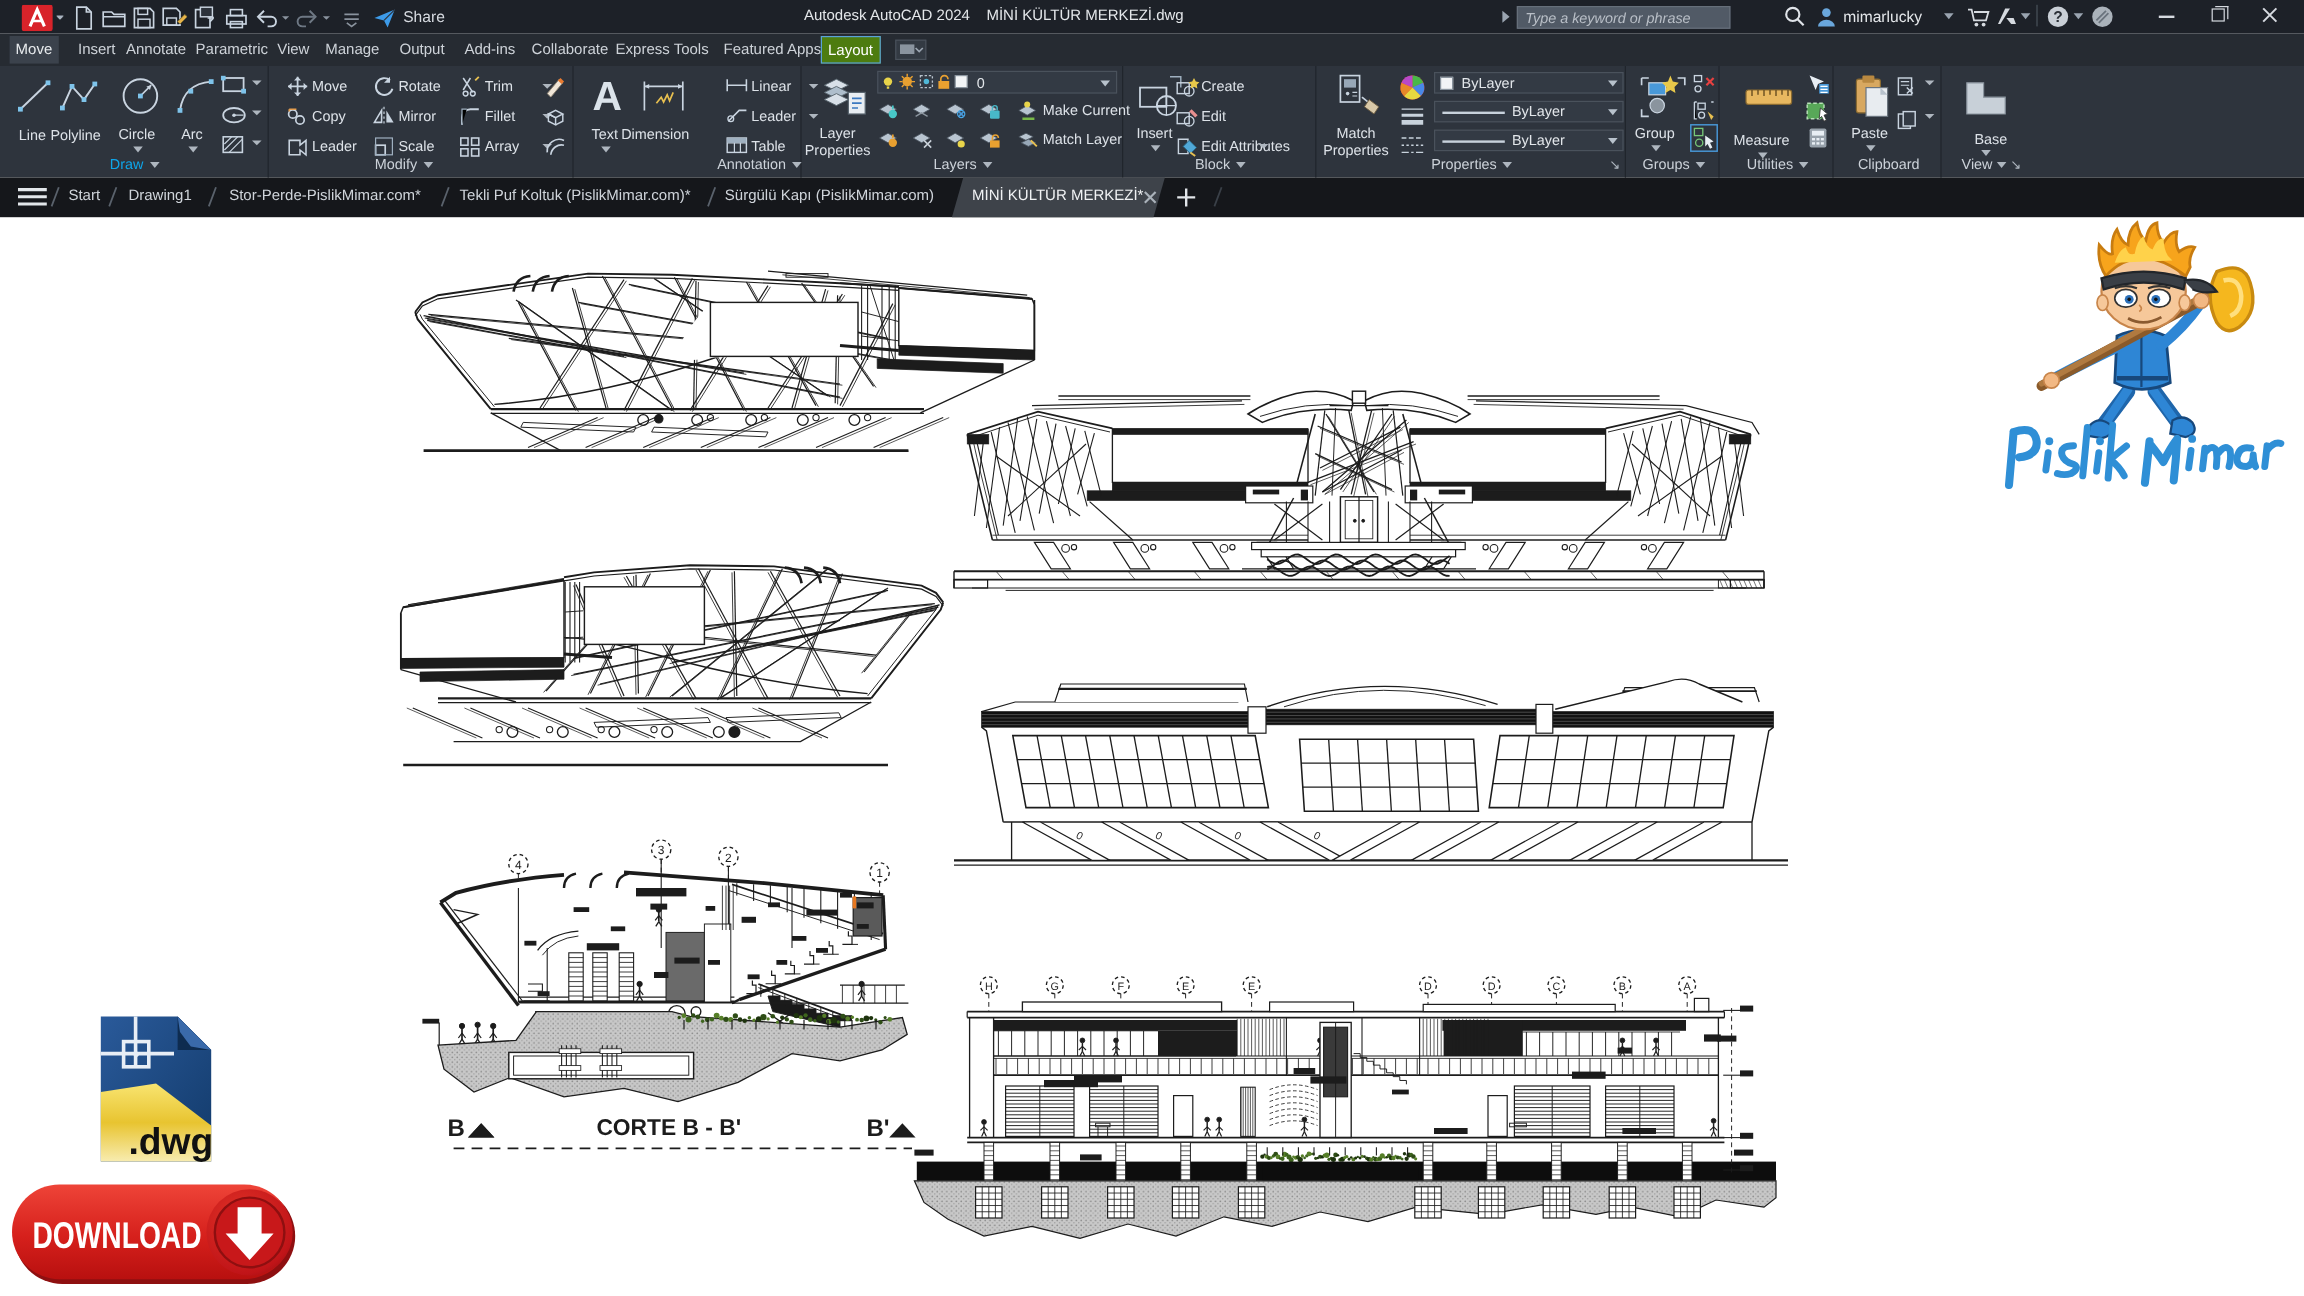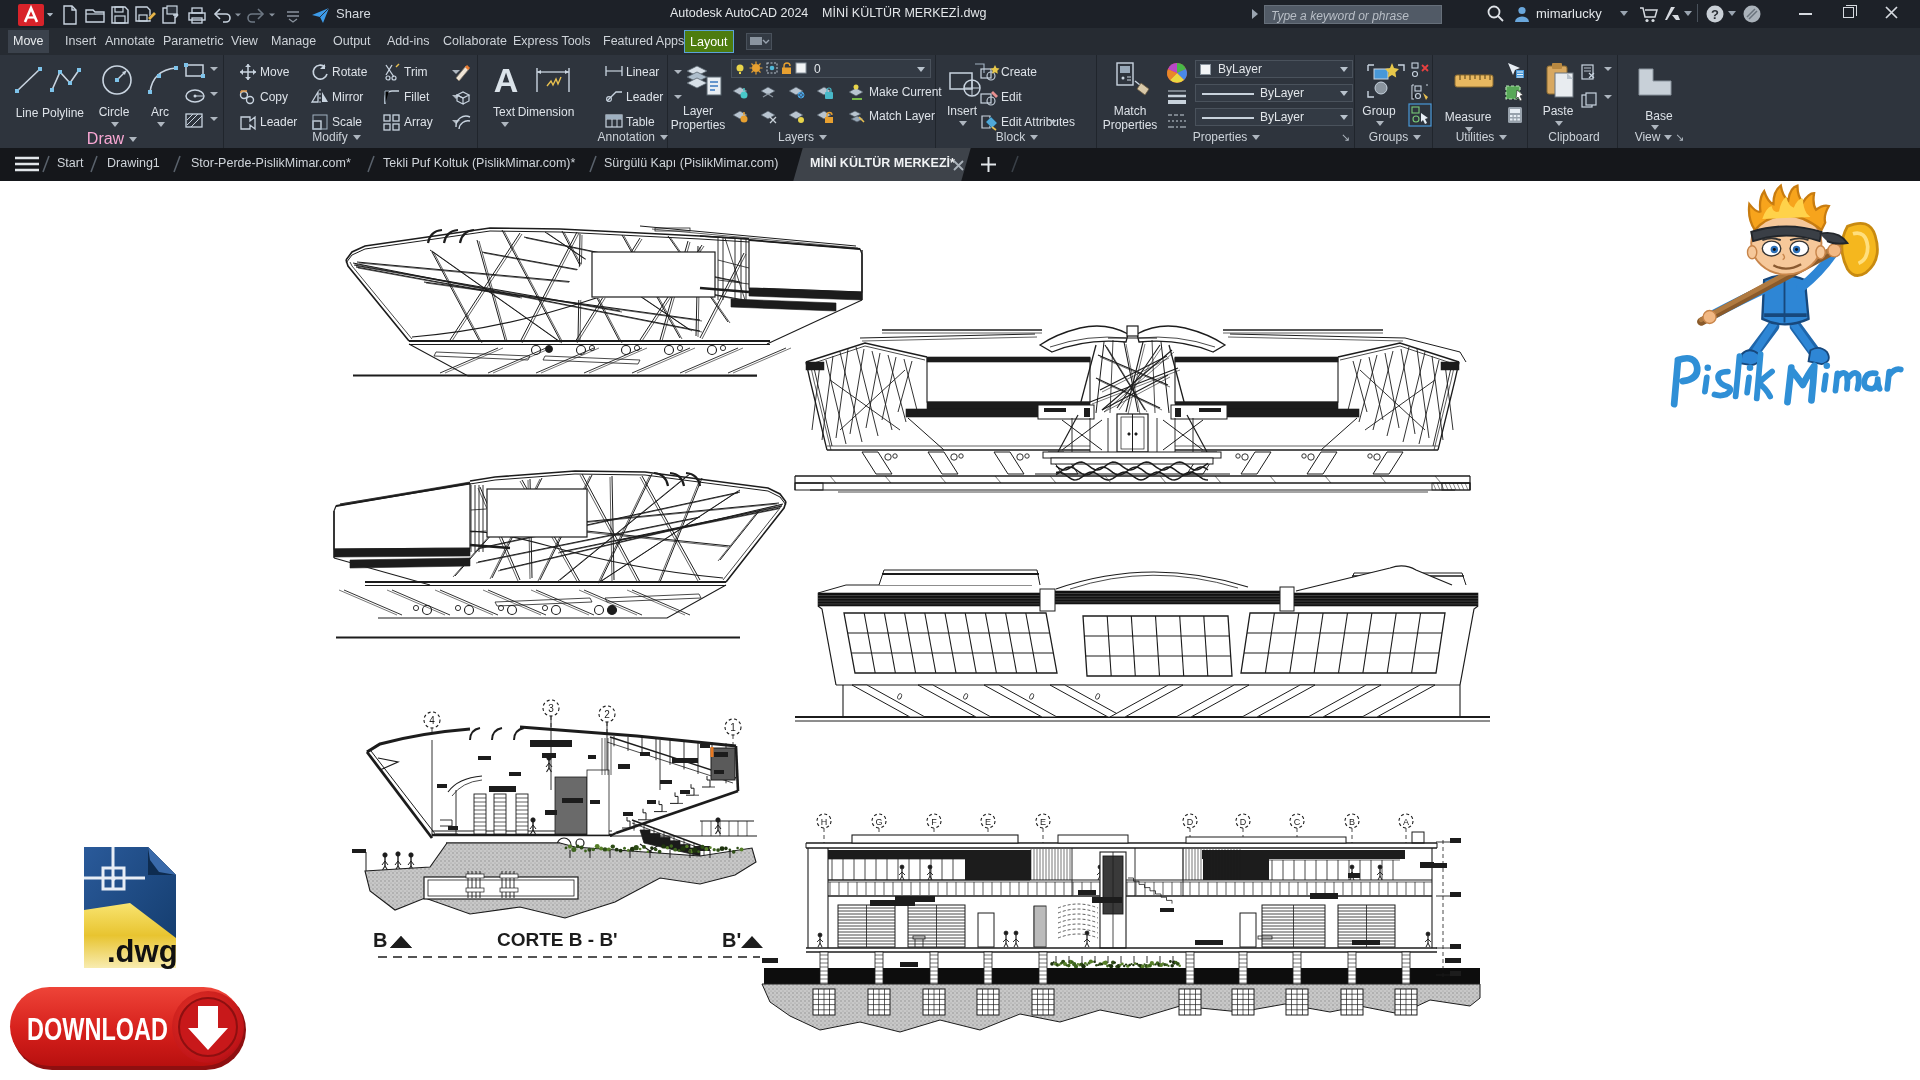--- a/index.html
+++ b/index.html
@@ -164,21 +164,21 @@
             <circle cx="11" cy="8" r="1.5" fill="#c9d4e0"></circle>
             <path d="M11 8 L19 8" stroke="#c9d4e0" stroke-width="1"></path>
           </svg></div>
         <div style="position:absolute;left:210px;top:37px;width:0;height:0;border-top:4px solid #aeb6bf;border-left:4px solid transparent;border-right:4px solid transparent"></div>
         <div style="position:absolute;left:184px;top:58px"><svg width="22" height="16" viewBox="0 0 22 16" style="">
             <rect x="2" y="1" width="16" height="13" fill="none" stroke="#c9d4e0" stroke-width="1.3"></rect>
             <path d="M3 12 L14 1 M7 14 L18 3 M3 7 L9 1" stroke="#c9d4e0" stroke-width="1"></path>
           </svg></div>
         <div style="position:absolute;left:210px;top:62px;width:0;height:0;border-top:4px solid #aeb6bf;border-left:4px solid transparent;border-right:4px solid transparent"></div>
       </div>
-      <div style="position:absolute;left:0px;top:75px;width:224px;height:18px;text-align:center;font-size:16px;color:#f9a8d4;">Draw<span style="display:inline-block;margin-left:5px;width:0;height:0;border-top:5px solid #aeb6bf;border-left:4px solid transparent;border-right:4px solid transparent;vertical-align:middle"></span></div>
+      <div style="position:absolute;left:0px;top:75px;width:224px;height:18px;text-align:center;font-size:12px;color:#0ea5e9;">Draw<span style="display:inline-block;margin-left:5px;width:0;height:0;border-top:5px solid #aeb6bf;border-left:4px solid transparent;border-right:4px solid transparent;vertical-align:middle"></span></div>
       <div style="position:absolute;left:225px;top:0;width:253px;height:93px;border-right:1px solid #20252c">
         <div style="position:absolute;left:13px;top:8px"><svg width="20" height="18" viewBox="0 0 20 18" style="">
             <path d="M10 1 L10 17 M2 9 L18 9" stroke="#c9d4e0" stroke-width="1.5"></path>
             <path d="M10 1 l-3 3 h6 z M10 17 l-3 -3 h6 z M2 9 l3 -3 v6 z M18 9 l-3 -3 v6 z" fill="#c9d4e0"></path>
           </svg></div>
         <span style="position:absolute;left:35px;top:10px;font-size:12px;color:#dde2e8;white-space:nowrap">Move</span>
         <div style="position:absolute;left:13px;top:33px"><svg width="20" height="18" viewBox="0 0 20 18" style="">
             <circle cx="6" cy="7" r="3.5" fill="none" stroke="#c9d4e0" stroke-width="1.4"></circle>
             <circle cx="12" cy="12" r="3.5" fill="none" stroke="#c9d4e0" stroke-width="1.4"></circle>
             <path d="M3 3 h6 M3 3 v2" stroke="#e8a050" stroke-width="1.3" fill="none"></path>
@@ -530,21 +530,21 @@
         </svg></div>
       <div style="position:absolute;left:588px;top:7px;width:10px;height:18px"><svg width="10" height="18" viewBox="0 0 10 18" style="">
           <path d="M8 1 L2 17" stroke="#5a626c" stroke-width="1.5"></path>
         </svg></div>
       <span style="position:absolute;left:57px;top:8px;font-size:12.5px;color:#cfd4da;white-space:nowrap">Start</span>
       <span style="position:absolute;left:107px;top:8px;font-size:12.5px;color:#cfd4da;white-space:nowrap">Drawing1</span>
       <span style="position:absolute;left:191px;top:8px;font-size:12.5px;color:#cfd4da;white-space:nowrap">Stor-Perde-PislikMimar.com*</span>
       <span style="position:absolute;left:383px;top:8px;font-size:12.5px;color:#cfd4da;white-space:nowrap">Tekli Puf Koltuk (PislikMimar.com)*</span>
       <span style="position:absolute;left:604px;top:8px;font-size:12.5px;color:#cfd4da;white-space:nowrap">Sürgülü Kapı (PislikMimar.com)</span>
       <div style="position:absolute;left:798px;top:0;width:168px;height:33px;background:#3e434a;transform:skewX(-16deg)"></div>
-      <span style="position:absolute;left:810px;top:8px;font-size:12.5px;font-weight:bold;color:#f0f2f4;white-space:nowrap">MİNİ KÜLTÜR MERKEZİ*</span>
+      <span style="position:absolute;left:810px;top:8px;font-size:12.5px;font-weight:normal;color:#f0f2f4;white-space:nowrap">MİNİ KÜLTÜR MERKEZİ*</span>
       <div style="position:absolute;left:952px;top:10px"><svg width="13" height="13" viewBox="0 0 13 13" style="">
           <path d="M2 2 L11 11 M11 2 L2 11" stroke="#aab2ba" stroke-width="1.8"></path>
         </svg></div>
       <div style="position:absolute;left:980px;top:8px"><svg width="17" height="17" viewBox="0 0 17 17" style="">
           <path d="M8.5 1 V16 M1 8.5 H16" stroke="#e2e6ea" stroke-width="2"></path>
         </svg></div>
       <div style="position:absolute;left:1010px;top:7px;width:10px;height:18px"><svg width="10" height="18" viewBox="0 0 10 18" style="">
           <path d="M8 1 L2 17" stroke="#3a4048" stroke-width="1.5"></path>
         </svg></div>
     </div>

